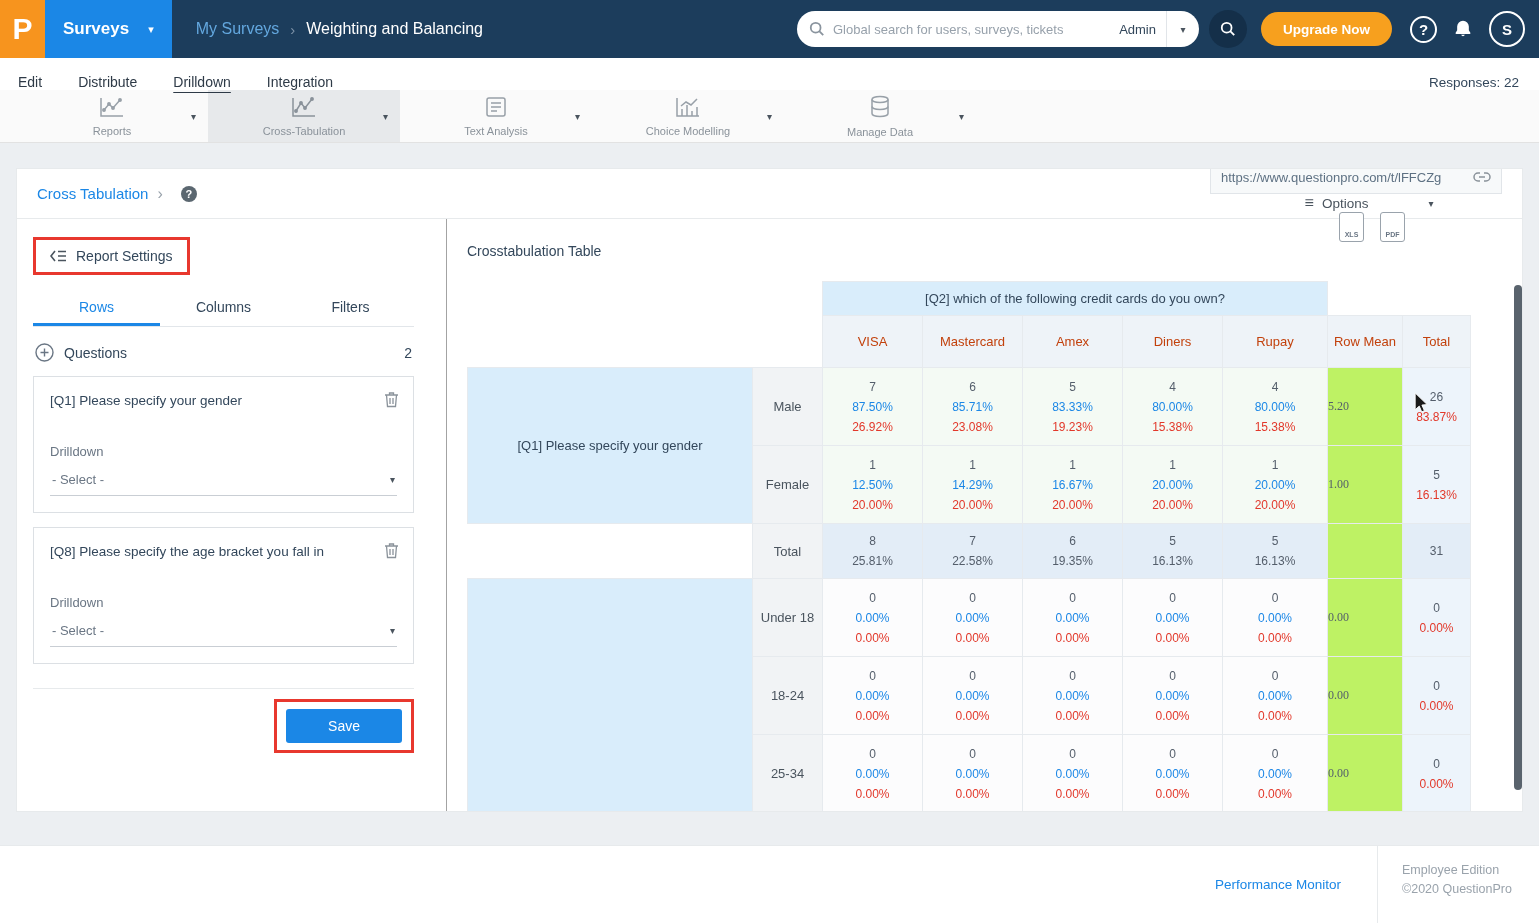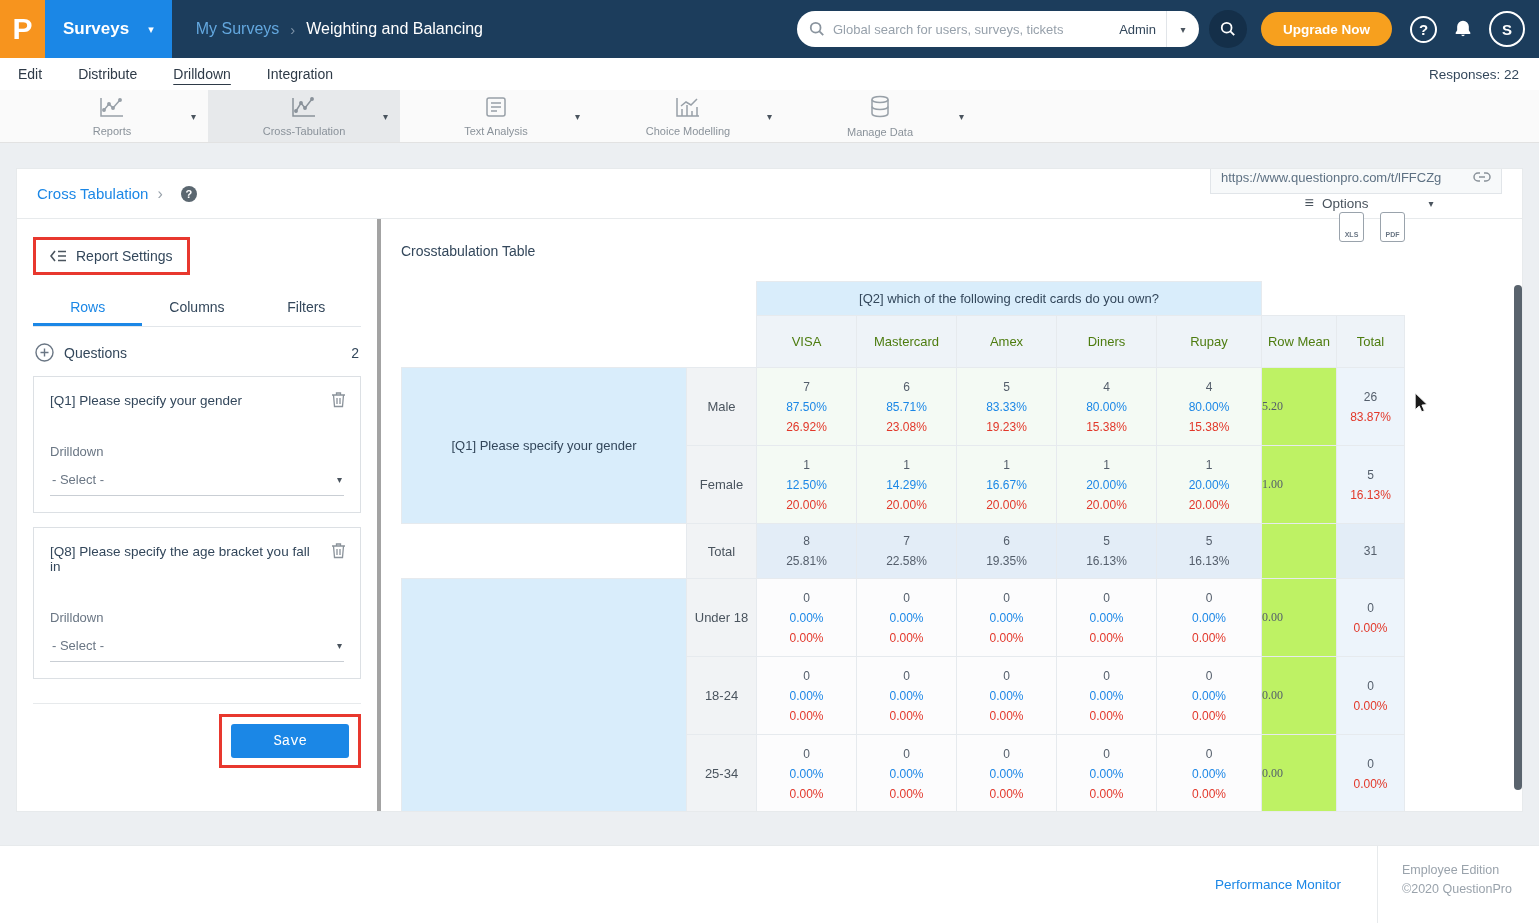--- a/index.html
+++ b/index.html
@@ -30,21 +30,21 @@
     font-size:13.5px; font-weight:bold; padding:0 22px; display:flex; align-items:center; cursor:pointer; }
   .help-circle { width:27px; height:27px; border-radius:50%; border:2px solid #fff; color:#fff; font-size:15px;
     font-weight:bold; display:flex; align-items:center; justify-content:center; margin-left:18px; cursor:pointer; }
   .bell { margin-left:16px; display:flex; cursor:pointer; }
   .avatar { width:36px; height:36px; border-radius:50%; border:2px solid #fff; color:#fff; font-size:15px;
     font-weight:bold; display:flex; align-items:center; justify-content:center; margin:0 14px 0 16px;
     background:#1C3D5C; cursor:pointer; }
 
   
   .navbar { position:absolute; top:58px; left:0; width:100%; height:32px; background:#fff;
-    display:flex; align-items:center; padding:0 20px 0 18px; z-index:9; }
+    display:flex; align-items:flex-end; padding:0 20px 0 18px; z-index:9; }
   .nav-items { display:flex; gap:36px; }
   .nav-item { font-size:14px; color:#2E3A47; cursor:pointer; }
   .nav-item.active { text-decoration:underline; text-underline-offset:5px; }
   .responses { margin-left:auto; font-size:13.5px; color:#33475B; }
 
   
   .toolbar { position:absolute; top:90px; left:0; width:100%; height:53px; background:#FAFAFA;
     border-bottom:1px solid #E2E2E2; display:flex; padding-left:16px; z-index:8; }
   .tool-item { width:192px; height:100%; display:flex; align-items:center; justify-content:center;
     position:relative; cursor:pointer; }
@@ -73,52 +73,52 @@
   .options-hamburger { font-size:16px; color:#4A545E; }
   .options-caret { margin-left:52px; font-size:10px; }
   .doc-icons { display:flex; gap:16px; margin-left:32px; }
   .doc-icon { width:25px; height:30px; border:1.5px solid #9AA3AC; border-radius:3px; display:flex;
     align-items:flex-end; justify-content:center; padding-bottom:3px; font-size:7px; font-weight:bold;
     color:#6A7684; cursor:pointer; background:#fff; }
 
   .panel-body { display:flex; height:592px; }
 
   
-  .left-panel { width:364px; border-right:4px solid #a3a3a3; padding:18px 16px 0 16px; }
+  .left-panel { width:430px; border-right:1px solid #a3a3a3; padding:18px 32px 0 16px; }
   .red-box { display:inline-flex; border:3px solid #E8382E; padding:2px; }
   .report-settings-btn { display:flex; align-items:center; gap:9px; padding:6px 12px; font-size:14px;
     color:#33475B; background:#fff; cursor:pointer; white-space:nowrap; }
   .tabs { display:flex; margin-top:14px; border-bottom:1px solid #E2E6EA; }
   .tab { flex:1; text-align:center; padding:10px 0 8px; font-size:14px; color:#33475B;
     border-bottom:3px solid transparent; cursor:pointer; }
   .tab.active { color:#1B87E6; border-bottom-color:#1B87E6; }
   .questions-row { display:flex; align-items:center; margin-top:16px; padding:0 2px; }
   .q-label { font-size:14px; color:#33475B; margin-left:10px; }
   .q-count { margin-left:auto; font-size:14px; color:#33475B; }
   .card { border:1px solid #DCE0E4; margin-top:14px; padding:16px; position:relative; background:#fff; }
   .card-title { font-size:13.5px; color:#33475B; padding-right:28px; }
   .trash { position:absolute; top:14px; right:14px; cursor:pointer; }
   .drill-label { font-size:13px; color:#6A7684; margin-top:36px; }
   .select { display:flex; align-items:center; border-bottom:1px solid #C9CED4; padding:9px 2px 8px;
     margin-top:4px; font-size:13px; color:#6A7684; cursor:pointer; }
   .select .sel-caret { margin-left:auto; color:#4A545E; font-size:10px; }
   .left-divider { border-top:1px solid #E7EAEC; margin-top:24px; }
   .save-row { display:flex; justify-content:flex-end; margin-top:10px; }
-  .red-box-save { border:3px solid #E8382E; padding:7px 9px; display:inline-block;font-family:Liberation Mono, monospace; }
+  .red-box-save { border:3px solid #E8382E; padding:7px 9px; display:inline-block; }
   .save-btn { background:#1B87E6; color:#fff; border:none; font-size:14px; padding:9px 42px;
     border-radius:3px; cursor:pointer; font-family:inherit; }
 
   
   .table-panel { flex:1; padding:24px 0 0 20px; overflow:hidden; position:relative; }
   .table-title { font-size:14px; color:#33475B; }
   table.crosstab { border-collapse:collapse; margin-top:22px; table-layout:fixed; }
   .crosstab td, .crosstab th { border:1px solid #E6EAEE; font-weight:normal; overflow:hidden; }
   td.blank { border:none; background:#fff; }
   th.banner { background:#D9EDFB; color:#33475B; font-size:13px; height:34px; }
-  th.colhead { background:#EEF3F8; color:#4d7c0f; font-size:13px; height:52px; text-align:center; }
+  th.colhead { background:#EEF3F8; color:#c2410c; font-size:13px; height:52px; text-align:center; }
   td.rowlabel { background:#F1F3F5; color:#4A545E; font-size:13px; text-align:center; padding:0 6px; }
   td.group { background:#D9EDFB; color:#33475B; font-size:13px; text-align:center; padding:0 14px; }
   td.data { text-align:center; font-size:12px; line-height:20px; }
   td.data.green { background:#F4FAF4; }
   td.data.plain { background:#FCFCFD; }
   td.data.totalrow { background:#E3EDF7; }
   .cnt { color:#545E6B; display:block; }
   .rp  { color:#1B87E6; display:block; }
   .cp  { color:#E2382A; display:block; }
   .tp  { color:#E2382A; display:block; }

